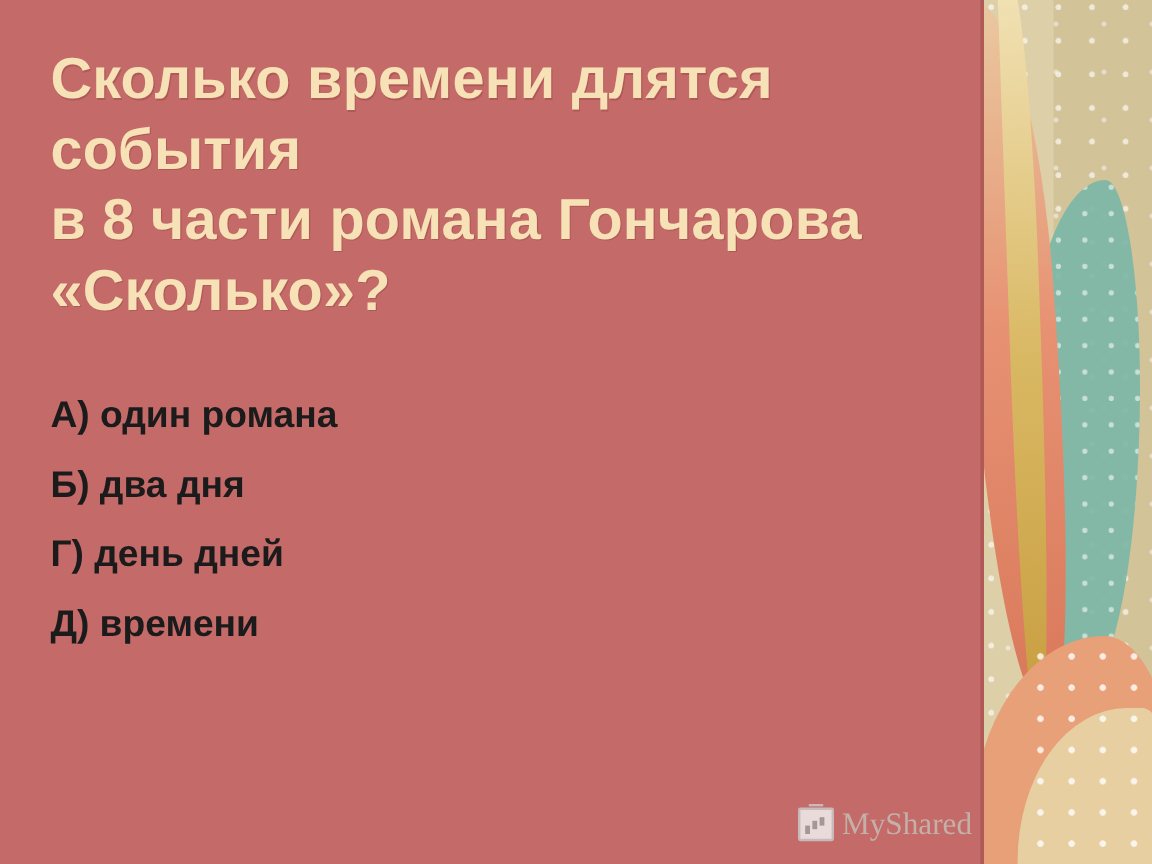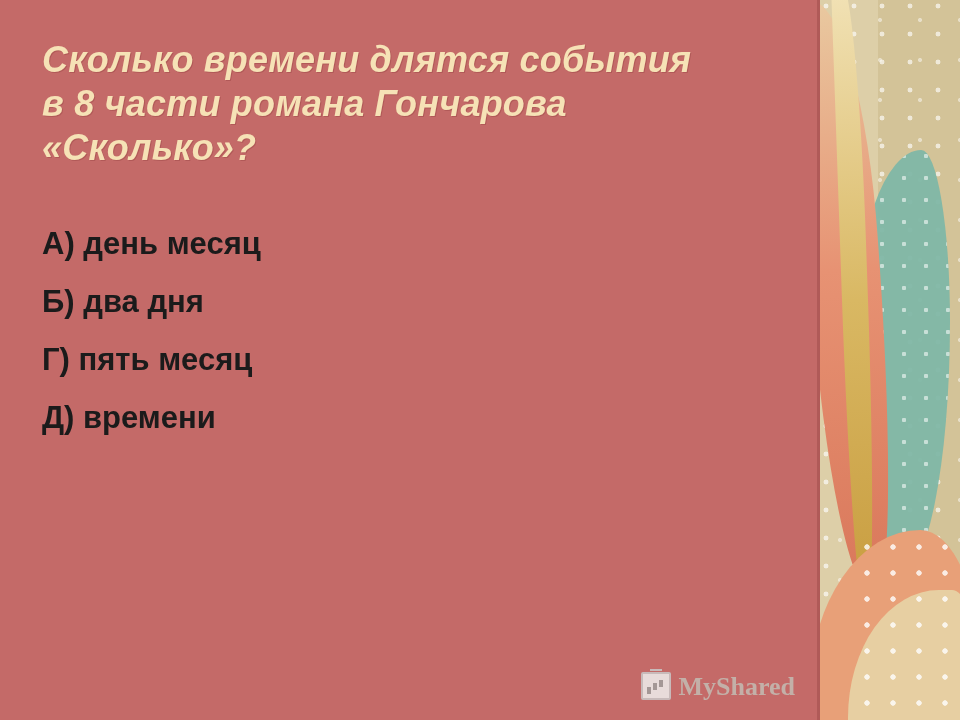--- a/index.html
+++ b/index.html
@@ -138,47 +138,46 @@
     left: 0;
     top: 0;
     width: 820px;
     height: 720px;
     box-sizing: border-box;
     padding: 30px 30px 0 42px;
   }
   #title {
     color: #f6e2b6;
     font-weight: bold;
-    font-style: italic;
-    font-size: 36px;
+    font-size: 48px;
     line-height: 1.22;
     letter-spacing: 0.2px;
     margin: 8px 0 0 0;
     text-shadow: 1px 1px 0 rgba(120,40,40,0.25);
   }
   #options {
     margin-top: 58px;
   }
   .option {
     color: #1b1b1b;
     font-weight: bold;
     font-size: 31px;
     line-height: 1.0;
     margin-bottom: 27px;
     white-space: nowrap;
   }
   
   #watermark {
     position: absolute;
-    right: 165px;
+    right: 150px;
     bottom: 18px;
     display: flex;
+    align-items: center;
     gap: 7px;
     opacity: 0.85;
-    font-weight: bold;
   }
   #watermark .wm-icon {
     width: 26px;
     height: 24px;
     border: 2px solid #c9c9c9;
     border-radius: 2px;
     background: #efefef;
     position: relative;
   }
   #watermark .wm-icon::before {
@@ -209,23 +208,23 @@
 <div id="slide">
 
   <div id="content">
     <div id="title">
       <div>Сколько времени длятся события</div>
       <div>в 8 части романа Гончарова</div>
       <div>«Сколько»?</div>
     </div>
 
     <div id="options">
-      <div class="option">А) день месяц</div>
+      <div class="option">А) один романа</div>
       <div class="option">Б) два дня</div>
-      <div class="option">Г) пять месяц</div>
+      <div class="option">Г) день дней</div>
       <div class="option">Д) времени</div>
     </div>
   </div>
 
   <div id="band-edge"></div>
 
   <div id="decor-band">
     <div class="beige-a"></div>
     <div class="beige-b"></div>
     <div class="floral"></div>

